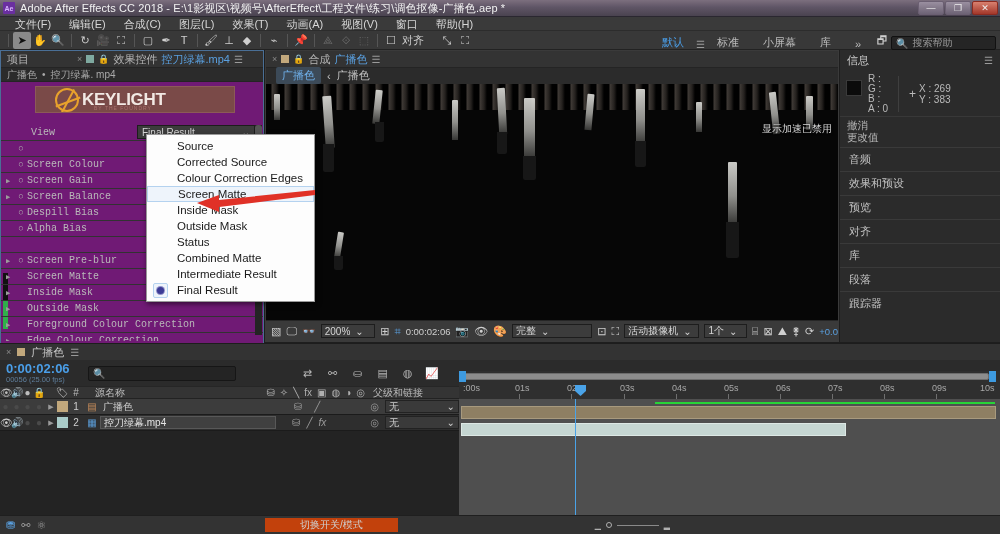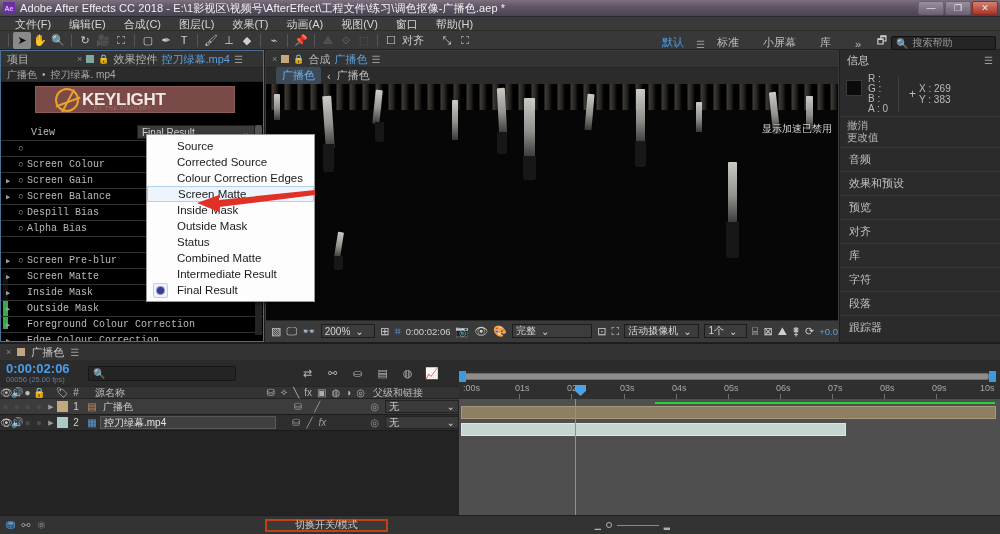--- a/index.html
+++ b/index.html
@@ -61,21 +61,21 @@
   .ptabs{height:17px;background:#333;display:flex;align-items:center;
     padding-left:6px;gap:6px;border-bottom:1px solid #242424;}
   .ptab{font-size:11px;color:#b6b6b6;display:flex;align-items:center;gap:4px;}
   .ptab .x{font-size:9px;color:#888;}
   .sqtab{width:8px;height:8px;background:#7fa9a0;display:inline-block;}
   .sqtab.tan{background:#c2a87c;}
   .hamb{color:#9a9a9a;font-size:10px;}
   .blue{color:#5aa0e0;}
 
   
-  #fxpanel{left:0;top:50px;width:264px;height:292px;border:1px solid #4a6f96;background:#000000;}
+  #fxpanel{left:0;top:50px;width:264px;height:363px;border:1px solid #4a6f96;background:#701a75;}
   .fxbread{height:14px;background:#2b2b2b;display:flex;align-items:center;padding-left:6px;
     font-size:10px;color:#a9a9a9;gap:5px;border-bottom:1px solid #242424;}
   .keylight-banner{
     margin:4px 28px 0 34px;height:27px;background:#7a4a48;display:flex;align-items:center;
     border:1px solid #8c5a57;padding-left:19px;position:relative;overflow:hidden;
   }
   .kl-mark{width:24px;height:24px;border:2px solid #e8a22c;border-radius:50%;position:relative;}
   .kl-mark:before{content:"";position:absolute;left:10px;top:-2px;width:2px;height:26px;background:#e8a22c;transform:rotate(28deg);}
   .kl-mark:after{content:"";position:absolute;left:-2px;top:11px;width:26px;height:2px;background:#e8a22c;transform:rotate(-20deg);}
   .kl-text{font-size:17px;font-weight:bold;color:#f2e9e4;letter-spacing:-0.3px;margin-left:3px;
@@ -173,21 +173,21 @@
   .lname.box{background:#404040;border:1px solid #585858;color:#e4e4e4;}
   .parentsel{width:74px;height:13px;background:#3a3a3a;border:1px solid #222;display:flex;
     align-items:center;justify-content:space-between;padding:0 3px;font-size:10px;color:#cfcfcf;}
   .tlarea{position:absolute;left:459px;top:0;width:541px;height:120px;background:#4f4f4f;}
   .lbar{position:absolute;height:13px;}
   .playhead{position:absolute;width:1px;background:#4aa3e8;}
   .phhandle{position:absolute;width:11px;height:11px;background:#4aa3e8;}
   .greenline{position:absolute;height:2px;background:#27d437;}
   .tlbottom{position:absolute;left:0;bottom:0;width:1000px;height:19px;background:#333;
     display:flex;align-items:center;padding-left:6px;gap:6px;border-top:1px solid #1f1f1f;}
-  .togglebtn{position:absolute;left:265px;height:13px;background:#3a3a3a;border:2px solid #c2410c;
+  .togglebtn{position:absolute;left:265px;height:13px;background:#3a3a3a;border:7px solid #c2410c;
     padding:0 28px;font-size:10px;color:#cfcfcf;display:flex;align-items:center;}
   .zoomslider{position:absolute;right:330px;display:flex;align-items:center;gap:5px;}
   .zline{width:42px;height:1px;background:#8a8a8a;}
   .dot6{width:6px;height:6px;border-radius:50%;border:1px solid #b0b0b0;}
 </style>
 </head>
 <body>
 
 <div id="app">
 
@@ -507,23 +507,20 @@
         <span>效果和预设</span>
       </div>
     <div class="racc">
         <span>预览</span>
       </div>
     <div class="racc">
         <span>对齐</span>
       </div>
     <div class="racc">
         <span>库</span>
-      </div>
-    <div class="racc">
-        <span>字符</span>
       </div>
     <div class="racc">
         <span>段落</span>
       </div>
     <div class="racc">
         <span>跟踪器</span>
       </div>
   </div>
 
   <div class="panel" id="timeline">

